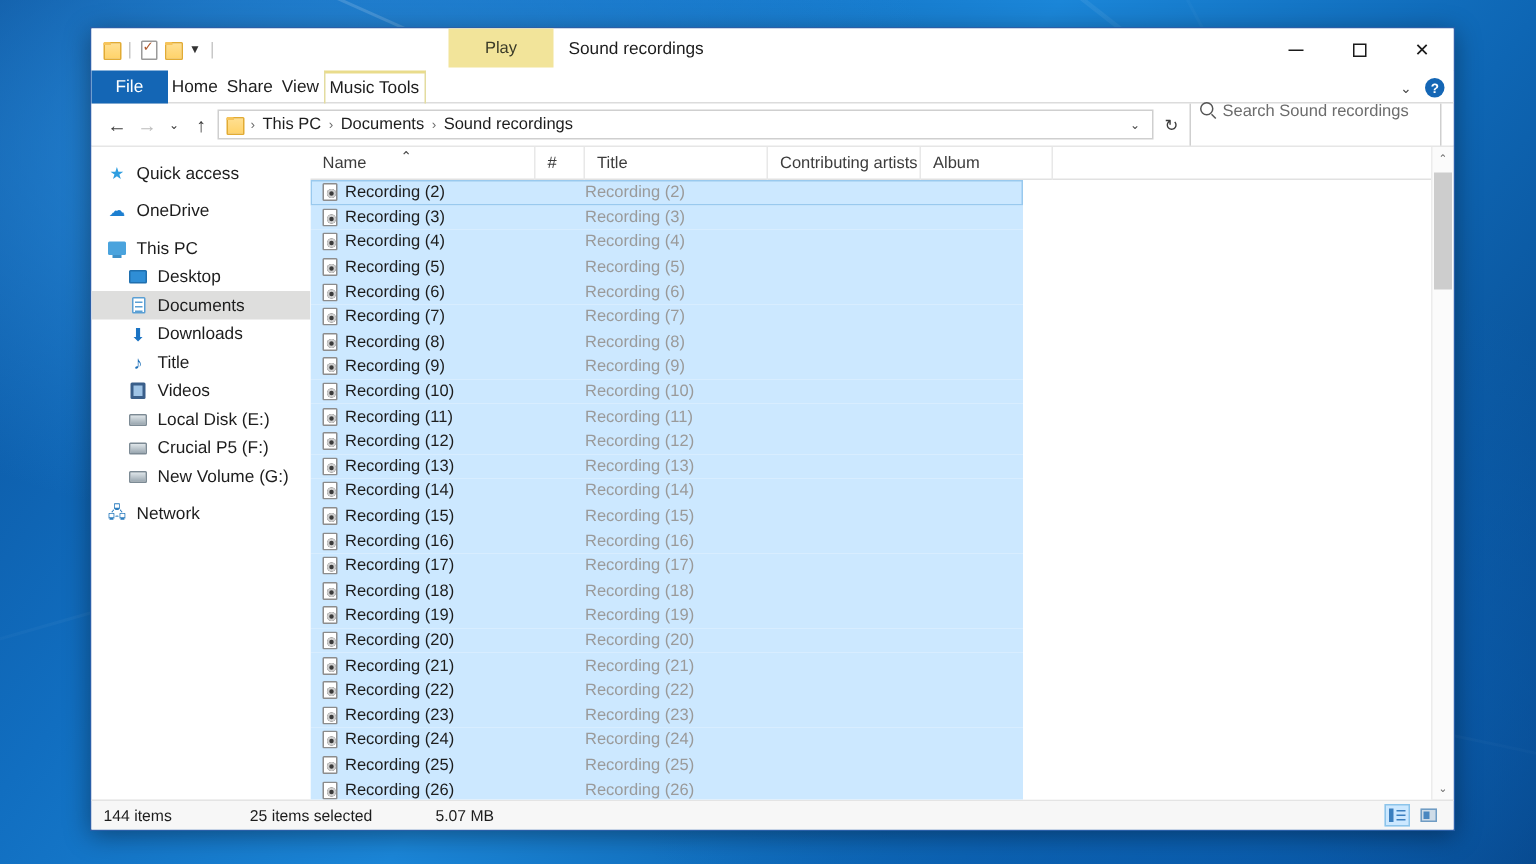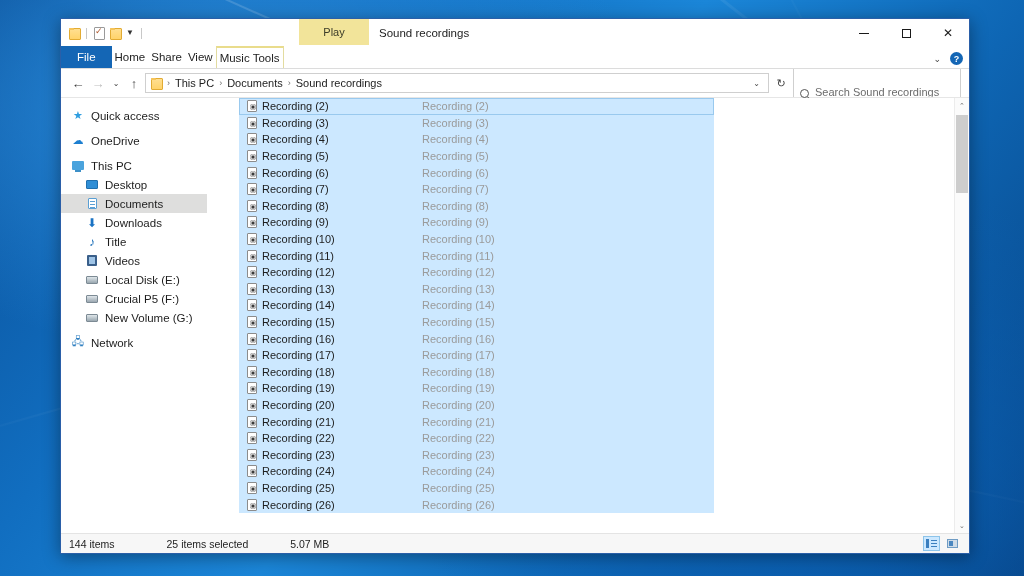--- a/index.html
+++ b/index.html
@@ -68,21 +68,21 @@
     position:absolute; left:318px; top:0; height:28px; line-height:28px;
     font-size:11.5px; color:#1d1d1d;
   }
   .wbtns { position:absolute; right:0; top:0; display:flex; height:28px; }
   .wbtn { width:42px; height:28px; display:flex; align-items:center; justify-content:center; font-size:12px; color:#1a1a1a; }
   .wbtn .min { display:block; width:10px; height:1px; background:#1a1a1a; }
   .wbtn .max { display:block; width:9px; height:9px; border:1px solid #1a1a1a; }
 
   
   .ribbon {
-    height: 22px; flex: 0 0 22px; display:flex; align-items:flex-end; position:relative;
+    height: 22px; flex: 0 0 22px; display:flex; align-items:center; position:relative;
     background:#fff; border-bottom:1px solid #dcdcdc;
   }
   .tab { height:22px; line-height:22px; padding:0 3px; font-size:11.5px; color:#1d1d1d; }
   .tab.file { background:#1466b5; color:#fff; padding:0 16px; }
   .tab.ctx { border-left:1px solid #e3dca0; border-right:1px solid #e3dca0; border-top:2px solid #e9dc8c; line-height:20px; }
   .ribbon-right { position:absolute; right:6px; bottom:3px; display:flex; align-items:center; gap:9px; }
   .collapse-chev { font-size:9px; color:#444; }
   .help-ico {
     width:13px; height:13px; border-radius:50%; background:#1466b5; color:#fff;
     font-size:9px; display:flex; align-items:center; justify-content:center; font-weight:bold;
@@ -96,21 +96,21 @@
   .addrbox {
     flex: 1 1 auto; height:20px; border:1px solid #cfcfcf; background:#fff;
     display:flex; align-items:center; padding:0 4px; gap:3px; min-width:0;
   }
   .crumb { font-size:11px; color:#1d1d1d; white-space:nowrap; }
   .crumb-sep { font-size:9px; color:#6d6d6d; padding:0 2px; }
   .addr-chev { margin-left:auto; font-size:8px; color:#4a4a4a; padding:0 4px; }
   .refresh { width:20px; height:20px; display:flex; align-items:center; justify-content:center; font-size:11px; color:#3c3c3c; }
   .searchbox {
     width:168px; height:32px; border:1px solid #cfcfcf; background:#fff;
-    display:flex; align-items:flex-end; padding:0 6px; gap:6px; flex:0 0 168px;
+    display:flex; align-items:flex-start; padding:0 6px; gap:6px; flex:0 0 168px;
   }
   .search-ph { font-size:11px; color:#6c6c6c; white-space:nowrap; }
   .mag { width:9px; height:9px; border:1.3px solid #555; border-radius:50%; position:relative; flex:0 0 auto; }
   .mag::after { content:""; position:absolute; right:-3px; bottom:-2px; width:4px; height:1.3px; background:#555; transform:rotate(45deg); }
 
   
   .body { flex:1 1 auto; display:flex; min-height:0; border-top:1px solid #e6e6e6; }
 
   
   .navpane { width:146px; flex:0 0 146px; background:#fff; padding-top:8px; overflow:hidden; }
@@ -138,21 +138,21 @@
   .ic-disk { width:12px; height:8px; background:linear-gradient(180deg,#dfe6ea 0%,#9aa7b0 100%); border:1px solid #7c8a94; border-radius:1px; position:relative; }
   .ic-disk.sys::after { content:""; position:absolute; left:1px; top:-3px; width:7px; height:3px; background:#4aa3dd; }
   .ic-net { color:#2f7fc0; font-size:11px; }
 
   
   .listwrap { flex:1 1 auto; min-width:0; display:flex; flex-direction:column; background:#fff; position:relative; }
   .colhead { height:22px; flex:0 0 22px; display:flex; align-items:center; border-bottom:1px solid #e1e1e1; position:relative; background:#fff; }
   .col { font-size:11px; color:#3c3c3c; padding-left:8px; height:22px; line-height:22px;
          border-right:1px solid #e8e8e8; white-space:nowrap; overflow:hidden; position:relative; }
   .sortmark { position:absolute; left:60px; top:-5px; font-size:9px; color:#4a4a4a; }
-  .rows { flex:1 1 auto; overflow:hidden; position:relative;margin-left:32px; }
+  .rows { flex:1 1 auto; overflow:hidden; position:relative; }
   .row { height:16.6px; display:flex; align-items:center; position:relative; }
   .row .selband { position:absolute; left:0; top:0; width:475px; height:16.6px; background:#cce8ff; }
   .row.focus .selband { outline:1px solid #99c9ee; outline-offset:-1px; }
   .cell { position:relative; z-index:1; font-size:11px; color:#1d1d1d; white-space:nowrap; overflow:hidden; }
   .cell.name { padding-left:8px; display:flex; align-items:center; gap:5px; width:150px; flex:0 0 150px; }
   .cell.num { width:33px; flex:0 0 33px; }
   .cell.title { width:122px; flex:0 0 122px; color:#9a9a9a; }
   .cell.artist { width:102px; flex:0 0 102px; color:#9a9a9a; }
   .cell.album { flex:1 1 auto; color:#9a9a9a; }
   .mediafile {
@@ -330,20 +330,31 @@
         <div class="spacer6"></div>
         <div class="navitem ind0">
           <span class="ico">
               <span class="ic-net">🖧</span>
             </span>
           <span>Network</span>
         </div>
       </div>
 
       <div class="listwrap">
+        <div class="colhead">
+          <div class="col" style="width:150px;flex:0 0 150px;">
+            <span>Name</span>
+            <span class="sortmark">⌃</span>
+          </div>
+          <div class="col" style="width:33px;flex:0 0 33px;">#</div>
+          <div class="col" style="width:122px;flex:0 0 122px;">Title</div>
+          <div class="col" style="width:102px;flex:0 0 102px;">Contributing artists</div>
+          <div class="col" style="width:88px;flex:0 0 88px;">Album</div>
+          <div class="col" style="flex:1 1 auto;border-right:none;"></div>
+        </div>
         <div class="rows" id="file-rows">
             <div class="row focus">
               <div class="selband"></div>
               <div class="cell name">
                 <span class="mediafile"></span>
                 <span>Recording (2)</span>
               </div>
               <div class="cell num"></div>
               <div class="cell title">Recording (2)</div>
               <div class="cell artist"></div>

